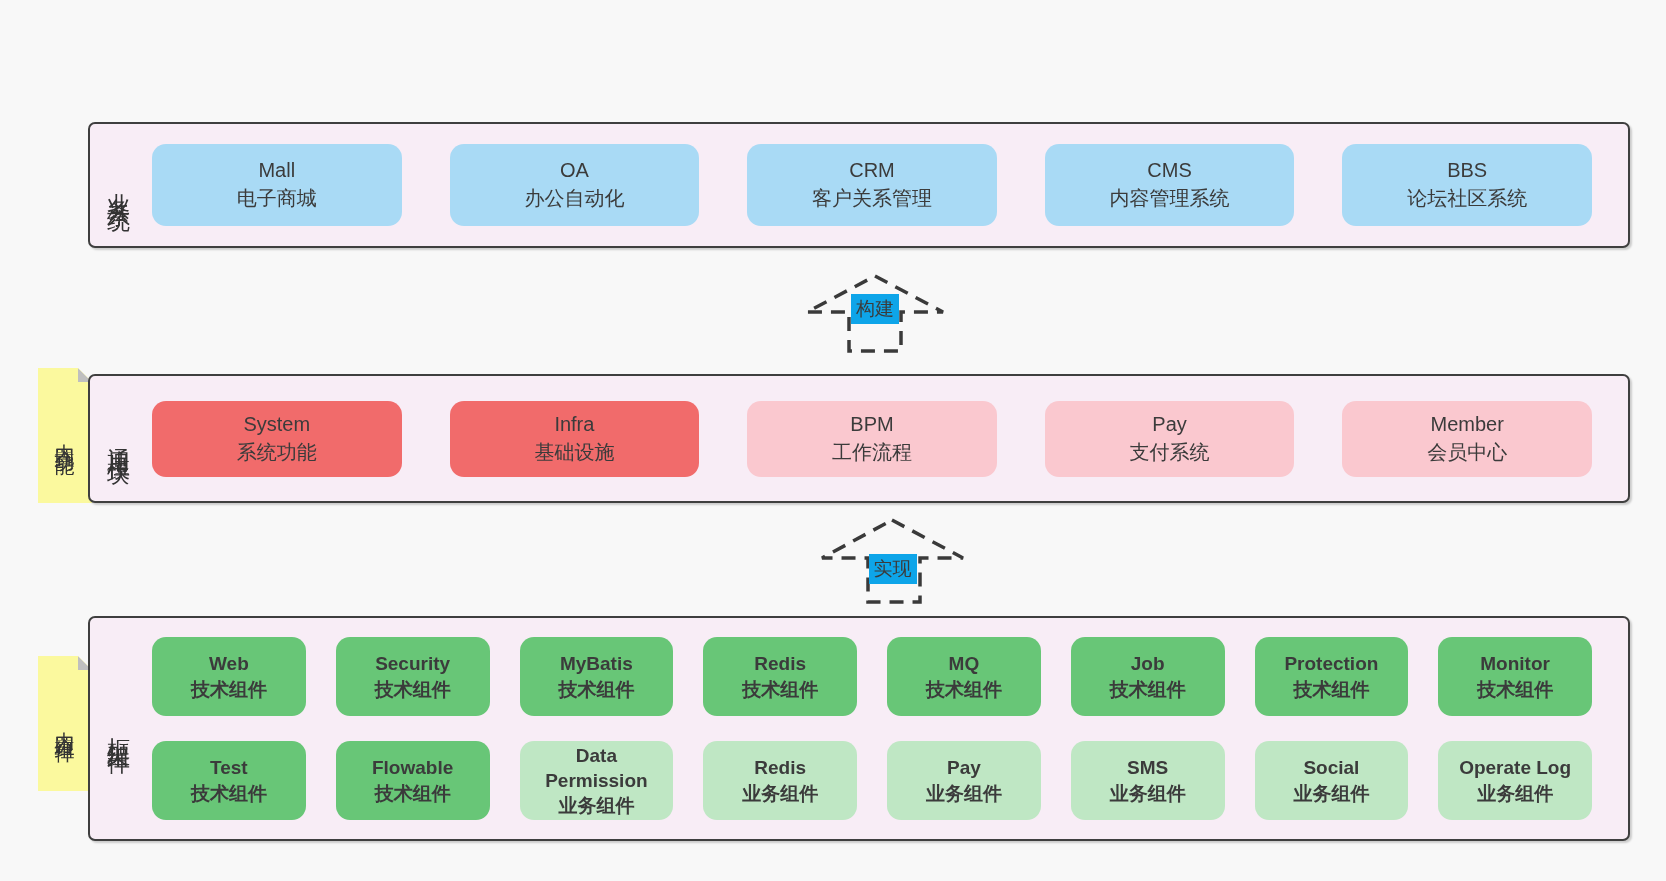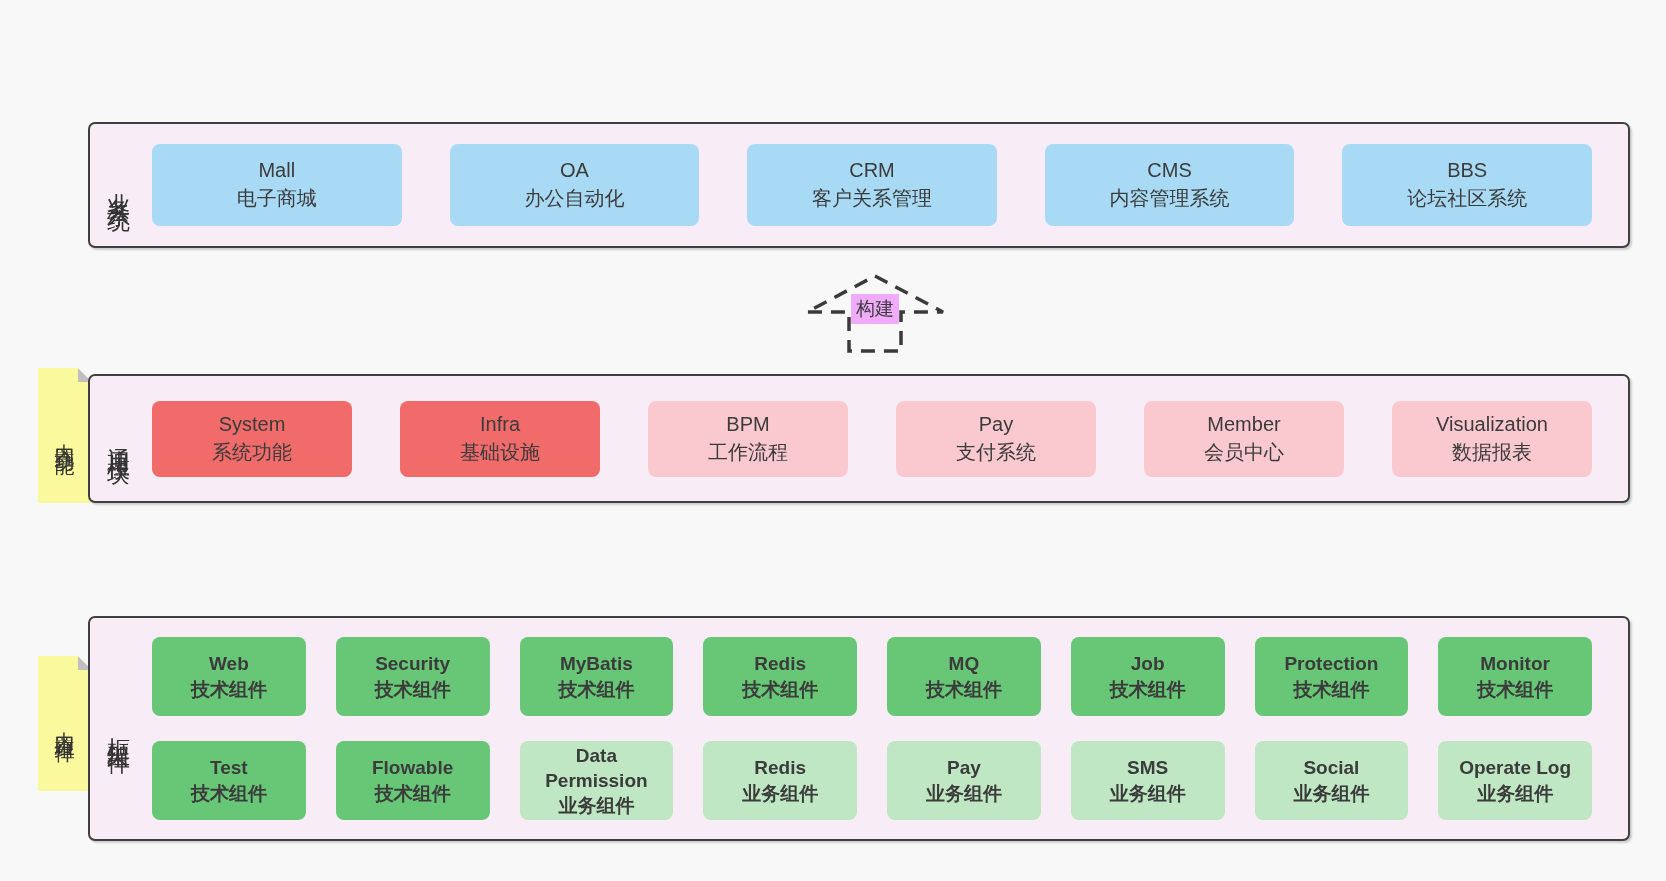--- a/index.html
+++ b/index.html
@@ -29,21 +29,21 @@
     position:absolute; left:17px; top:50%; transform:translateY(-50%);
     writing-mode:vertical-rl; text-orientation:upright;
     font-size:23px; letter-spacing:5px; color:#333; line-height:1;
   }
 
   .boxes {
     flex:1; margin-left:62px; margin-right:36px;
     display:flex; gap:48px; align-items:center;
   }
   .box {
-    flex:1; border-radius:8px;
+    flex:1; border-radius:14px;
     display:flex; flex-direction:column; justify-content:center; align-items:center;
     text-align:center; padding:4px 8px;
   }
   .box-name, .box-desc { font-size:20px; line-height:1.38; }
 
   .layer-business .box { height:82px; background:#a9daf5; }
   .layer-modules  .box { height:76px;text-align:right; }
   .red  { background:#f16b6b; }
   .pink { background:#fac8cf; }
 
@@ -74,21 +74,21 @@
   .sticky-text {
     writing-mode:vertical-rl; text-orientation:upright;
     font-size:20px; letter-spacing:4px; color:#333; line-height:1;
   }
 
   
   .arrow { position:absolute; z-index:2; }
   .arrow svg { display:block; }
   .arrow-label {
     position:absolute; left:50%; transform:translateX(-50%);
-    background:#f0abfc; padding:2px 5px;
+    background:#0ea5e9; padding:2px 5px;
     font-size:19px; color:#3b3b3b; white-space:nowrap;
   }
   .arrow-build     { left:805px; top:274px; width:140px; height:79px; }
   .arrow-implement { left:820px; top:518px; width:145px; height:86px; }
   .arrow-build .arrow-label     { top:20px; }
   .arrow-implement .arrow-label { top:36px; }
 </style>
 </head>
 <body>
 
@@ -152,27 +152,29 @@
         <div class="box-desc">工作流程</div>
       </div>
       <div class="box pink">
         <div class="box-name">Pay</div>
         <div class="box-desc">支付系统</div>
       </div>
       <div class="box pink">
         <div class="box-name">Member</div>
         <div class="box-desc">会员中心</div>
       </div>
-      <div class="box pink">
-        <div class="box-name">Visualization</div>
-        <div class="box-desc">数据报表</div>
-      </div>
     </div>
   </section>
 
+  <div class="arrow arrow-implement">
+    <svg width="145" height="86" viewBox="0 0 145 86">
+      <polygon points="72,2 143,40 100,40 100,84 48,84 48,40 2,40" fill="none" stroke="#3a3a3a" stroke-width="3.5" stroke-dasharray="14 9"></polygon>
+    </svg>
+    <span class="arrow-label">实现</span>
+  </div>
 
   <section class="layer layer-components">
     <div class="vlabel">框架组件</div>
     <div class="green-rows">
       <div class="grow">
         <div class="box dark-green">
           <div class="box-name">Web</div>
           <div class="box-desc">技术组件</div>
         </div>
         <div class="box dark-green">

